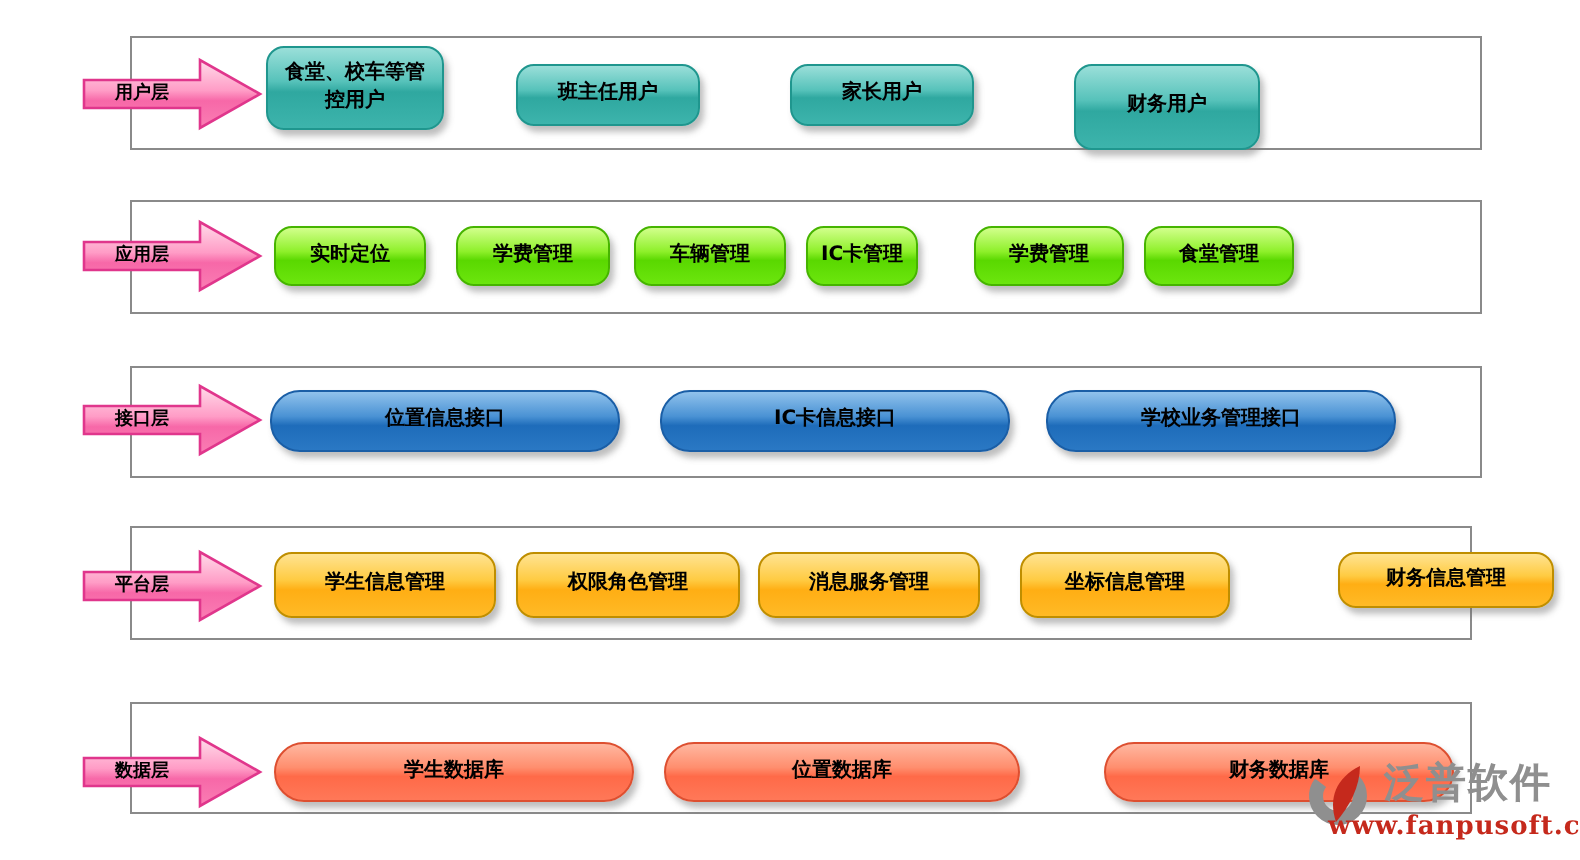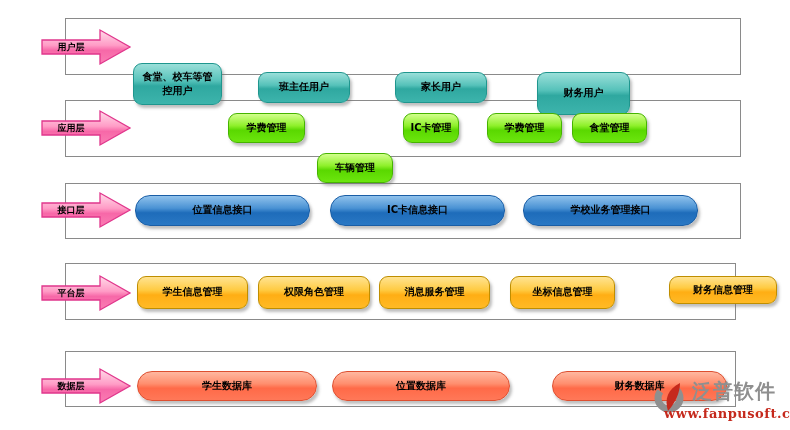--- a/index.html
+++ b/index.html
@@ -13,21 +13,20 @@
   }
   .node{
     position:absolute;display:flex;align-items:center;justify-content:center;
     text-align:center;font-size:10px;font-weight:bold;color:#000;line-height:1.45;
     border-radius:9px;box-sizing:border-box;padding:1px 4px;
     box-shadow:2px 3px 3px rgba(110,110,110,0.45);
   }
   .teal{
     background:linear-gradient(180deg,#9adfd9 0%,#56c2ba 42%,#2fa8a0 55%,#3db4ac 100%);
     border:1px solid #1f968e;
-    margin-top:40px;
   }
   .green{
     background:linear-gradient(180deg,#d2ff8c 0%,#8ef02a 42%,#5ad800 58%,#6ce60e 100%);
     border:1px solid #46b400;
   }
   .blue{
     background:linear-gradient(180deg,#90c2ec 0%,#4a92d4 42%,#1e6cba 58%,#2a78c4 100%);
     border:1px solid #1a5ea6;border-radius:15px;
   }
   .orange{
@@ -107,22 +106,23 @@
         <polygon points="2,13 60,13 60,3 90,20 60,37 60,27 2,27" fill="url(#arrowGrad)" stroke="#e0368c" stroke-width="1.3"></polygon>
       </svg>
     <span class="lbl">数据层</span>
   </div>
 
   <div class="node teal" style="left:133px;top:23px;width:89px;height:42px;">食堂、校车等管控用户</div>
   <div class="node teal" style="left:258px;top:32px;width:92px;height:31px;">班主任用户</div>
   <div class="node teal" style="left:395px;top:32px;width:92px;height:31px;">家长用户</div>
   <div class="node teal" style="left:537px;top:32px;width:93px;height:43px;">财务用户</div>
 
+  <div class="node green" style="left:137px;top:113px;width:76px;height:30px;">实时定位</div>
   <div class="node green" style="left:228px;top:113px;width:77px;height:30px;">学费管理</div>
-  <div class="node green" style="left:317px;top:113px;width:76px;height:30px;margin-top:40px;">车辆管理</div>
+  <div class="node green" style="left:317px;top:113px;width:76px;height:30px;">车辆管理</div>
   <div class="node green" style="left:403px;top:113px;width:56px;height:30px;">IC卡管理</div>
   <div class="node green" style="left:487px;top:113px;width:75px;height:30px;">学费管理</div>
   <div class="node green" style="left:572px;top:113px;width:75px;height:30px;">食堂管理</div>
 
   <div class="node blue" style="left:135px;top:195px;width:175px;height:31px;">位置信息接口</div>
   <div class="node blue" style="left:330px;top:195px;width:175px;height:31px;">IC卡信息接口</div>
   <div class="node blue" style="left:523px;top:195px;width:175px;height:31px;">学校业务管理接口</div>
 
   <div class="node orange" style="left:137px;top:276px;width:111px;height:33px;">学生信息管理</div>
   <div class="node orange" style="left:258px;top:276px;width:112px;height:33px;">权限角色管理</div>

